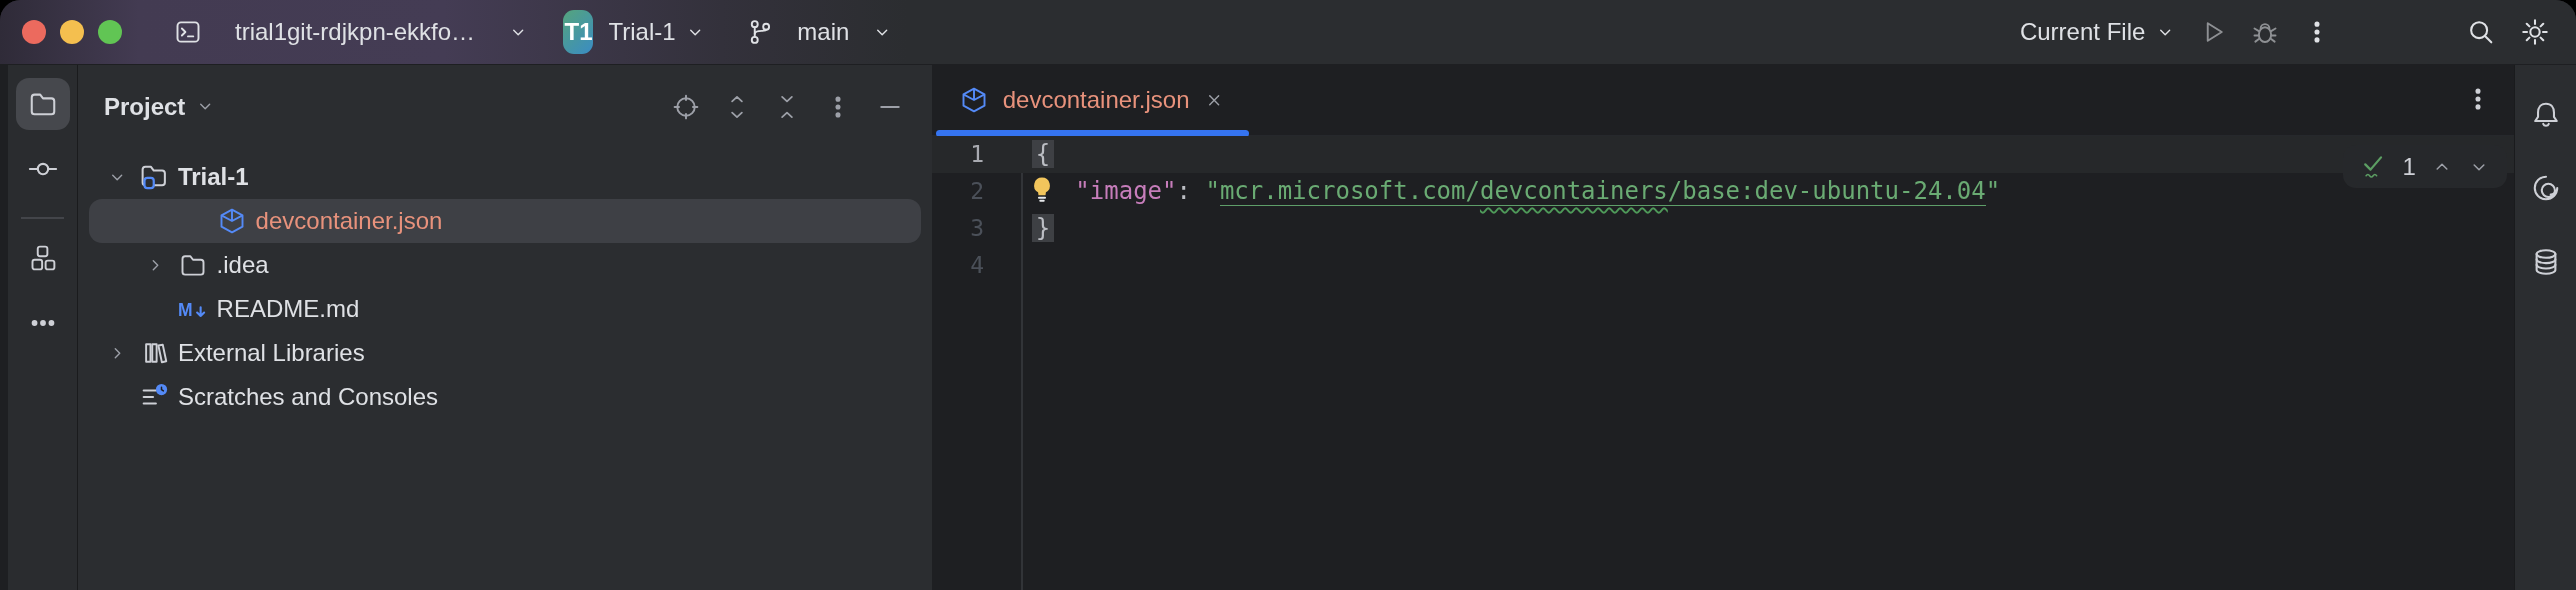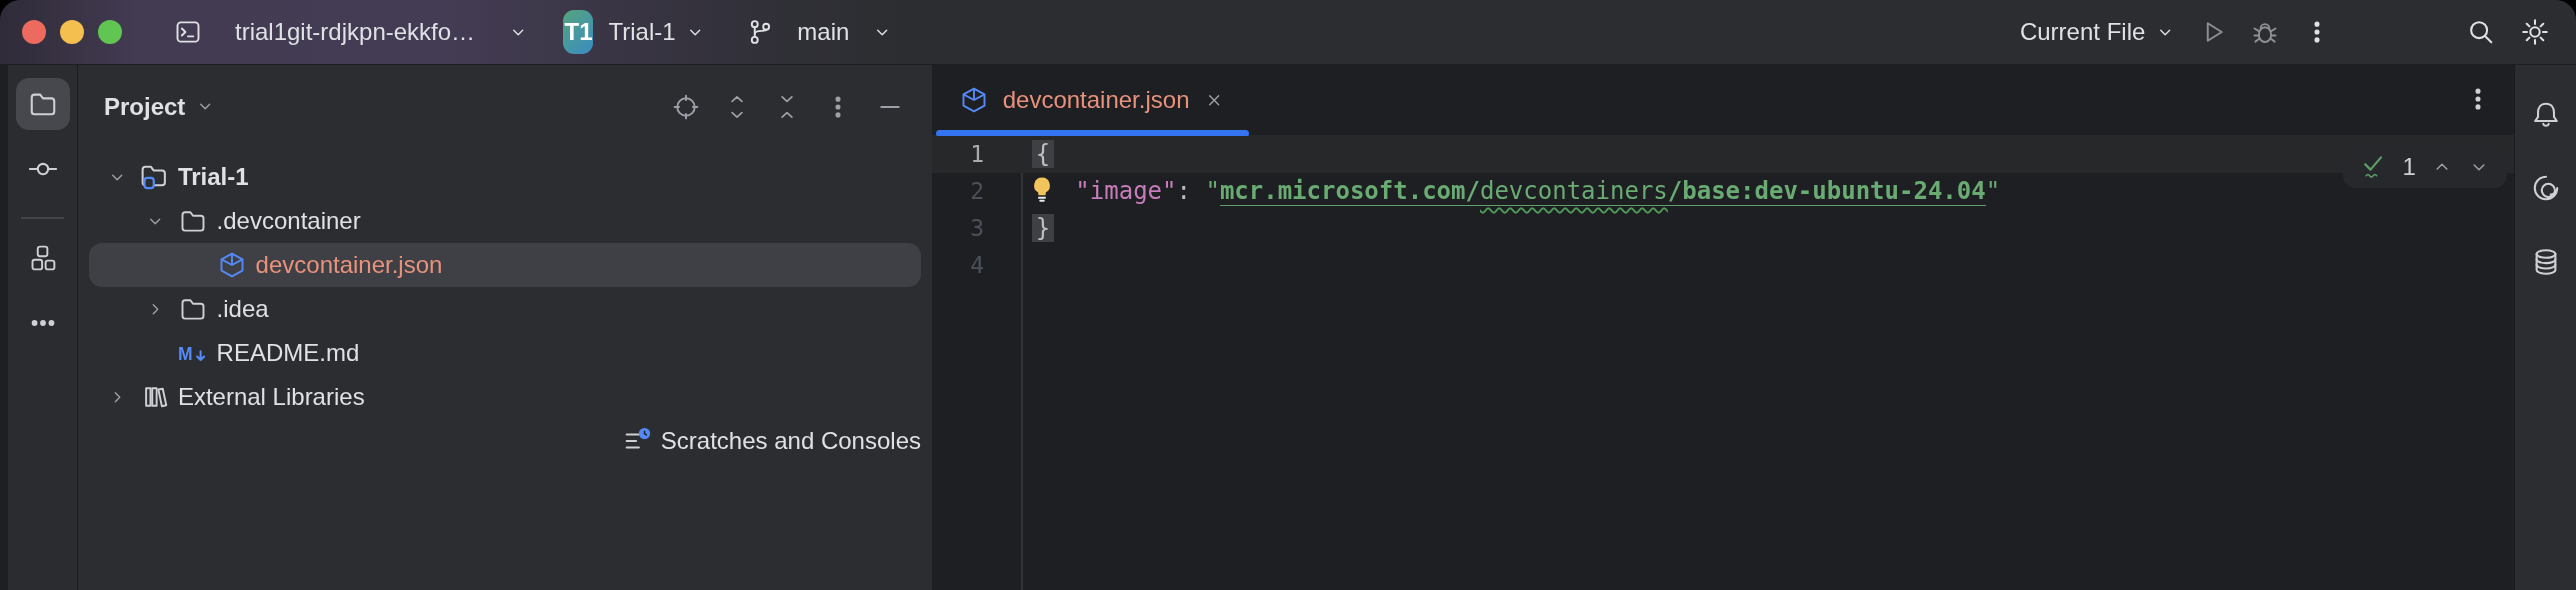--- a/index.html
+++ b/index.html
@@ -55,21 +55,21 @@
   .editor-content { position:relative; flex:1; font-family:"DejaVu Sans Mono", monospace; font-size:24px; }
   .gutter-line { position:absolute; left:89px; top:0; bottom:0; width:1.9px; background:#323438; }
   .code-row { display:flex; height:37px; line-height:37px; position:relative; }
   .code-row.current { background:#26282A; }
   .gutter { flex:0 0 89px; padding-right:37px; text-align:right; color:#4B5059; font-size:23px; }
   .code-row.current .gutter { color:#A8AAB0; }
   .code { white-space:pre; padding-left:11px; position:relative; }
   .tok-plain { color:#BCBEC4; }
   .tok-key { color:#C77DBB; }
   .tok-str { color:#6AAB73; }
-  .tok-link { color:#6AAB73; border-bottom:1.9px solid #5E9E69;font-weight:bold; }
+  .tok-link { color:#6AAB73; border-bottom:1.9px solid #5E9E69; }
   .tok-typo { color:#6AAB73; border-bottom:1.9px solid #5E9E69;
     text-decoration:underline wavy #4E9A59 1.9px; text-underline-offset:8.3px; }
   .tok-brace { color:#BCBEC4; background:#3E4044; padding:0 3.7px; }
   .bulb { position:absolute; left:7.4px; top:1.9px; }
   .inspect-widget { position:absolute; top:9.3px; right:7.4px; height:43px; background:#26282B;
     border-radius:13px; display:flex; align-items:center; gap:15px; padding:0 16.7px;
     font-family:"Liberation Sans", sans-serif; font-size:24px; color:#CED0D6; }
 
   .right-strip { flex:0 0 62px; background:#2B2D30; border-left:1.9px solid #1A1B1D;
     display:flex; flex-direction:column; align-items:center; color:#CED0D6; }
@@ -267,33 +267,20 @@
               </svg>
             </span>
             <span class="ti" style="color:#CED0D6">
               <svg width="31.5" height="30" viewBox="0 0 34 32" fill="none" stroke="#CED0D6" stroke-width="2.2" stroke-linejoin="round">
                 <path d="M5 8 a3 3 0 0 1 3-3 h6 l3 4 h9 a3 3 0 0 1 3 3 v10 a3 3 0 0 1-3 3 H8 a3 3 0 0 1-3-3 Z"></path>
                 <rect x="7" y="17" width="10" height="11" rx="3" fill="#2B2D30" stroke="#548AF7" stroke-width="2.4"></rect>
               </svg>
             </span>
             <span class="tree-label" style="color:#DFE1E5;font-weight:bold;">Trial-1</span>
           </div>
-          <div class="tree-row" style="padding-left: 48px;">
-            <span class="tw">
-              <svg width="20.4" height="20.4" viewBox="0 0 32 32" fill="none" stroke="currentColor" stroke-width="2.2" stroke-linecap="round" stroke-linejoin="round">
-                <polyline points="9,13 16,20 23,13"></polyline>
-              </svg>
-            </span>
-            <span class="ti" style="color:#CED0D6">
-              <svg width="28" height="28" viewBox="0 0 32 32" fill="none" stroke="currentColor" stroke-width="2.2" stroke-linecap="round" stroke-linejoin="round">
-                <path d="M4 9 a3 3 0 0 1 3-3 h6 l3 4 h9 a3 3 0 0 1 3 3 v11 a3 3 0 0 1-3 3 H7 a3 3 0 0 1-3-3 Z"></path>
-              </svg>
-            </span>
-            <span class="tree-label" style="color:#DFE1E5;">.devcontainer</span>
-          </div>
           <div class="tree-row selected" style="padding-left: 87px;">
             <span class="tw"></span>
             <span class="ti" style="color:#CED0D6">
               <svg width="28" height="28" viewBox="0 0 32 32" fill="none" stroke="#548AF7" stroke-width="2.2" stroke-linejoin="round">
                 <path d="M16 3 L28 9.5 V22.5 L16 29 L4 22.5 V9.5 Z"></path>
                 <path d="M16 3 V16 M4 9.5 L16 16 L28 9.5"></path>
               </svg>
             </span>
             <span class="tree-label" style="color:#E8927C;">devcontainer.json</span>
           </div>
@@ -328,21 +315,21 @@
             </span>
             <span class="ti" style="color:#CED0D6">
               <svg width="28" height="28" viewBox="0 0 32 32" fill="none" stroke="currentColor" stroke-width="2.2" stroke-linecap="round" stroke-linejoin="round">
                 <path d="M7 6 h5 v20 H7 Z"></path>
                 <path d="M14 6 h5 v20 h-5 Z"></path>
                 <path d="M21 7.5 l5-1 4 19-5 1 Z"></path>
               </svg>
             </span>
             <span class="tree-label" style="color:#DFE1E5;">External Libraries</span>
           </div>
-          <div class="tree-row" style="padding-left: 9.3px; justify-content: flex-end;">
+          <div class="tree-row" style="padding-left: 9.3px;">
             <span class="tw"></span>
             <span class="ti" style="color:#CED0D6">
               <svg width="30" height="30" viewBox="0 0 32 32" fill="none" stroke="#CED0D6" stroke-width="2.2" stroke-linecap="round">
                 <line x1="5" y1="9" x2="18" y2="9"></line>
                 <line x1="5" y1="16" x2="15" y2="16"></line>
                 <line x1="5" y1="23" x2="18" y2="23"></line>
                 <circle cx="24" cy="8" r="6" fill="#548AF7" stroke="none"></circle>
                 <path d="M24 5.5 V8 l2 1.5" stroke="#1E1F22" stroke-width="1.6"></path>
               </svg>
             </span>

